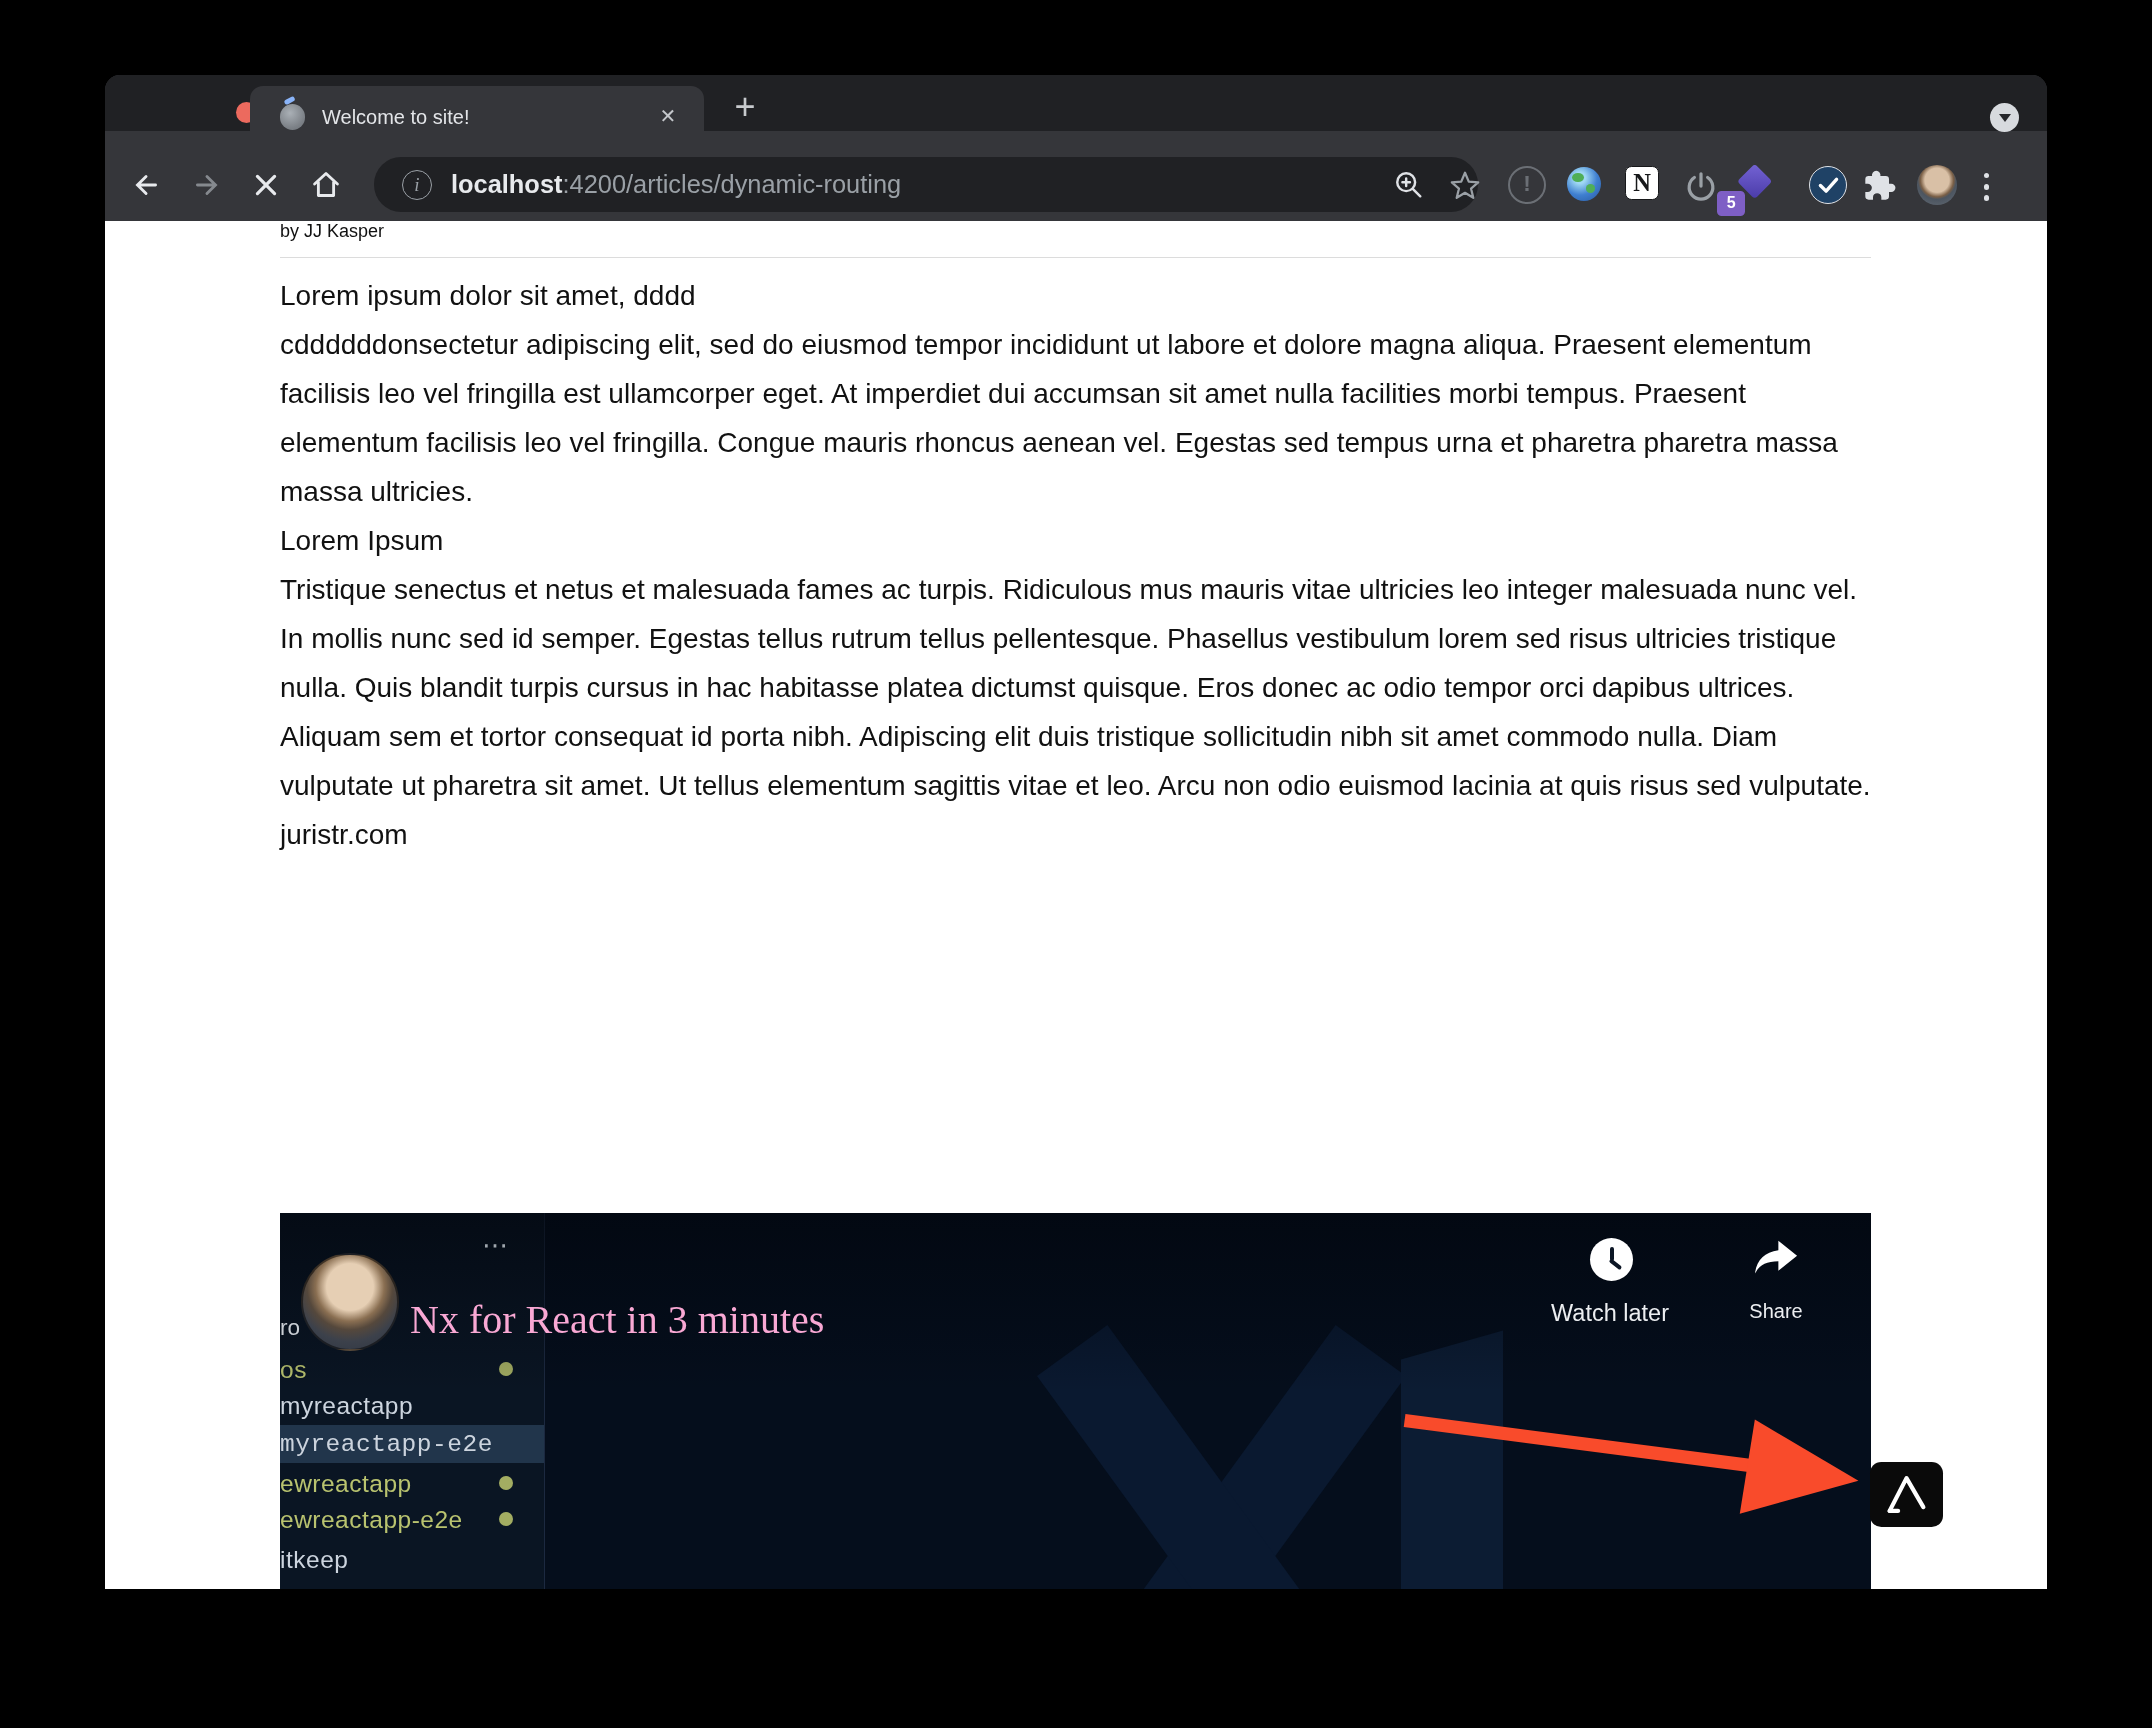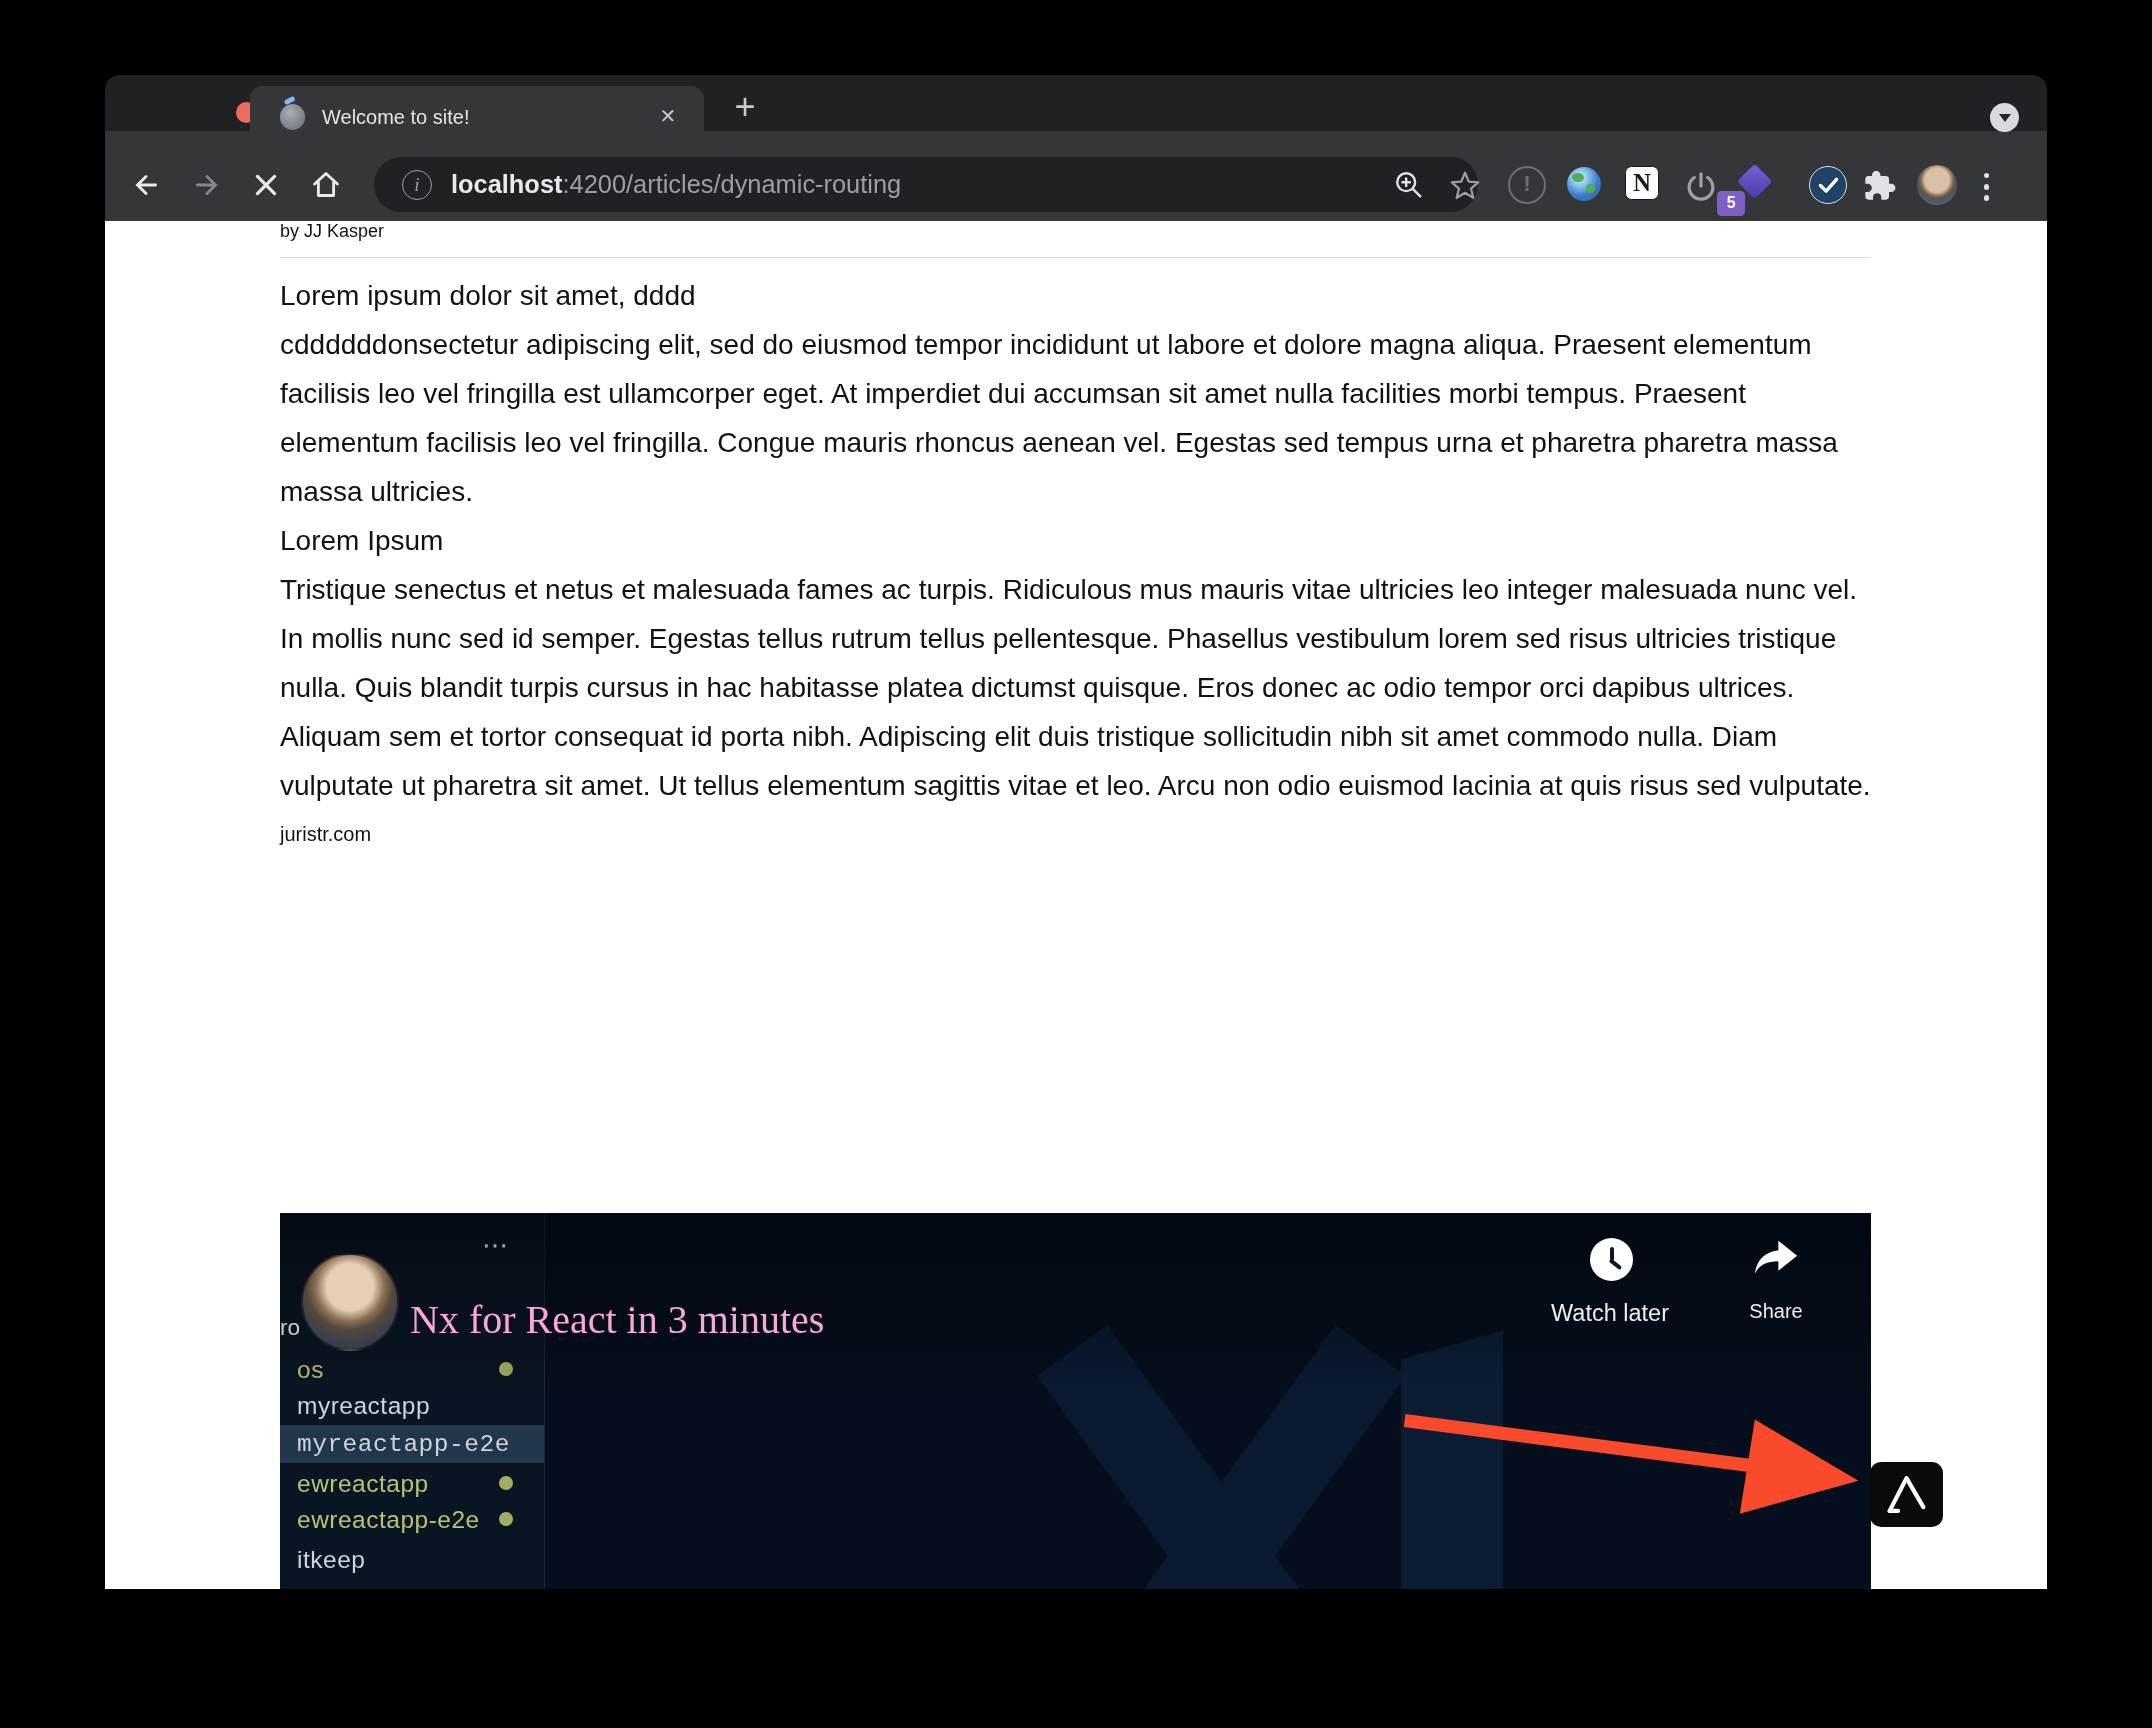--- a/index.html
+++ b/index.html
@@ -66,35 +66,35 @@
   .kebab{position:absolute;left:1877px;top:21px;width:7.5px;height:34px;}
   .kebab i{position:absolute;left:1.9px;width:5.6px;height:5.6px;border-radius:50%;background:#dfe2e6;}
 
   
   .content{position:absolute;left:0;top:146px;width:100%;height:1368px;background:#fff;color:#111;}
   .article{position:absolute;left:175px;top:0;width:1591px;}
   .article h1{margin:66px 0 38px 0;font-size:51px;font-weight:800;letter-spacing:-0.9px;color:#060606;}
   .byline{font-size:18px;margin:0 0 15px 0;}
   .article hr{border:none;border-top:0.9px solid #dcdcdc;margin:0 0 13px 0;}
   .body-p{margin:0;font-size:28px;line-height:49px;}
-  .article-link{font-size:20px;line-height:49px;}
+  .article-link{font-size:28px;line-height:49px;}
 
   
   .video{position:absolute;left:175px;top:992px;width:1591px;height:523px;background:#050e1c;overflow:hidden;}
   .scrim{position:absolute;left:0;top:0;width:100%;height:179px;
          background:linear-gradient(rgba(1,5,12,.62),rgba(1,5,12,0));}
   .xbar{position:absolute;left:898px;top:89px;width:87px;height:508px;background:#0a1930;}
   .xbar.a{transform:rotate(36deg);} .xbar.b{transform:rotate(-36deg);}
   .xslab{position:absolute;left:1121px;top:132px;width:102px;height:424px;background:#0c1c33;
          transform:skewY(-16deg);}
   .explorer{position:absolute;left:0;top:0;width:264px;height:523px;background:#0a1523;
             border-right:0.9px solid #1c2940;}
   .ex-row{position:absolute;left:0;width:264px;height:38px;}
   .ex-row.selected{background:#21354b;font-family:Liberation Mono, monospace;}
-  .ex-label{position:absolute;left:17px;top:5.6px;font-size:24.5px;letter-spacing:0.5px;}
+  .ex-label{position:absolute;left:0;top:5.6px;font-size:24.5px;letter-spacing:0.5px;}
   .ex-label.green{color:#b9c36f;} .ex-label.gray{color:#ccd4de;}
   .ex-dot{position:absolute;left:219px;top:12.2px;width:14px;height:14px;border-radius:50%;background:#a3ad62;}
   .vid-avatar{position:absolute;left:21px;top:40px;width:94px;height:94px;border-radius:50%;
       border:2.8px solid rgba(0,0,0,.5);z-index:3;
       background:radial-gradient(circle at 50% 34%,#e6cfb4 0 30%,#8a6f52 44%,#55483c 55%,#3c414b 70%,#2c3340);}
   .vid-partial{position:absolute;left:0px;top:102px;color:#c9ced4;font-size:22.6px;z-index:2;}
   .vid-menu{position:absolute;left:202px;top:17px;color:#9fa6ad;font-size:26px;letter-spacing:3.8px;z-index:4;}
   .vid-title{position:absolute;left:130px;top:83px;font-size:40px;color:#f9a8d4;z-index:4;font-family:Liberation Serif, serif;}
   .wl{position:absolute;left:1250px;top:87px;width:160px;text-align:center;color:#eceef1;font-size:23.5px;z-index:4;}
   .share-lb{position:absolute;left:1444px;top:87px;width:104px;text-align:center;color:#eceef1;font-size:20px;z-index:4;}

